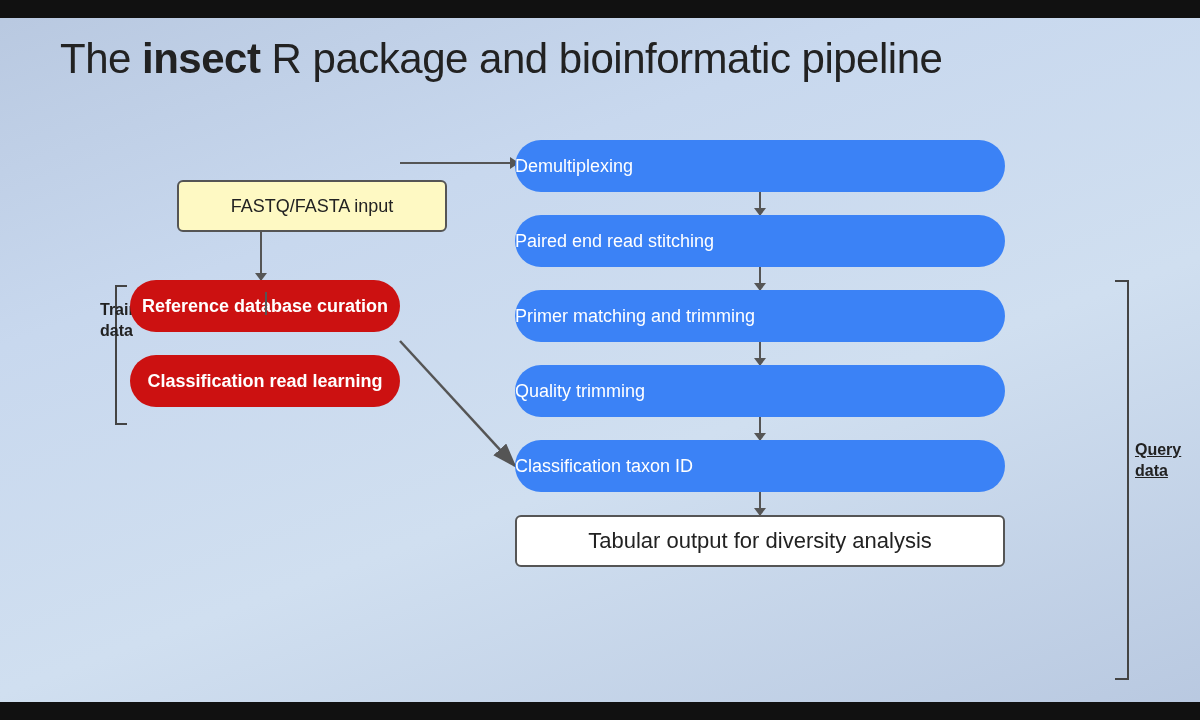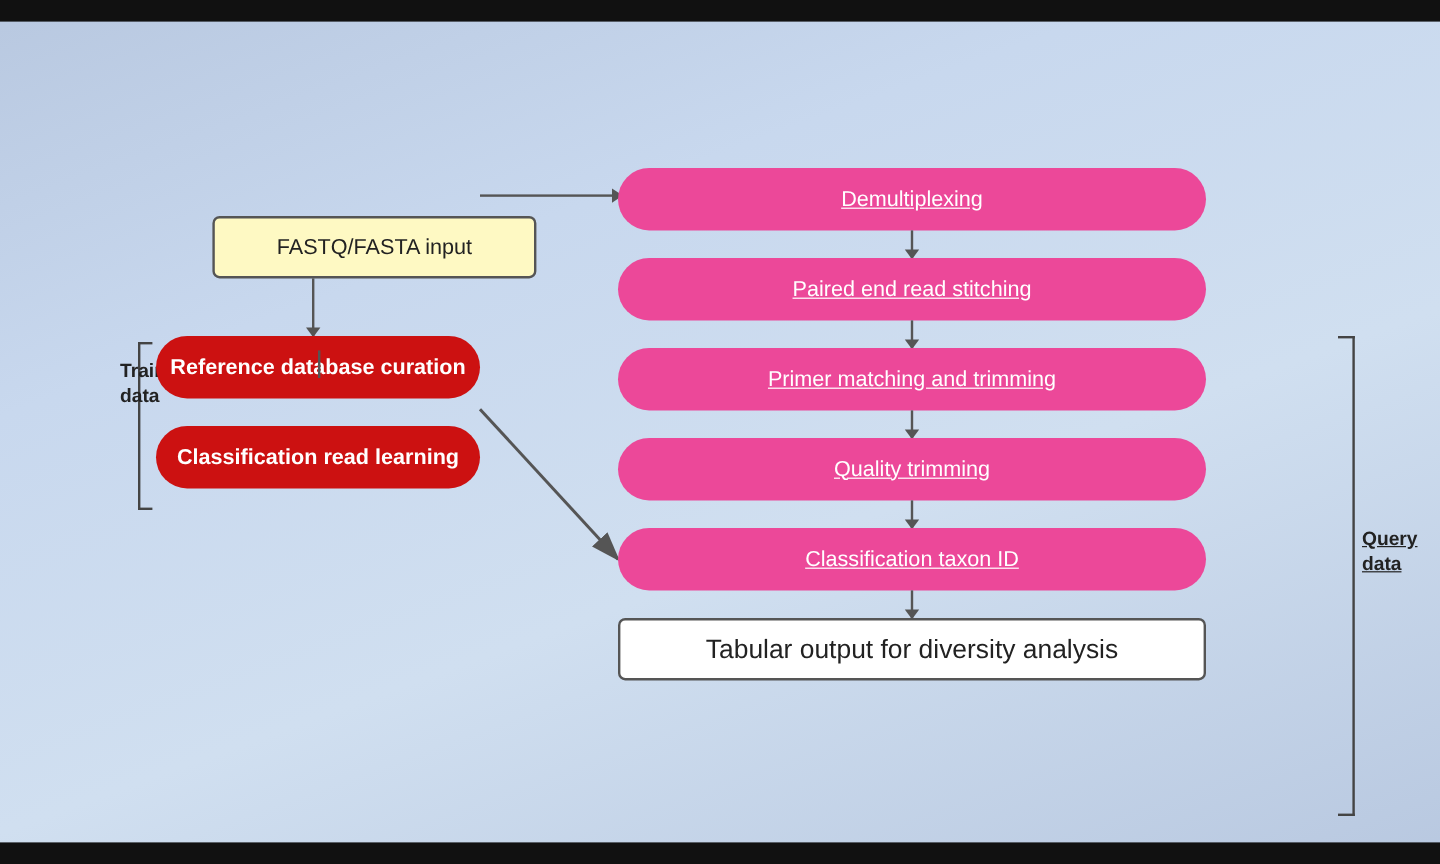--- a/index.html
+++ b/index.html
@@ -143,31 +143,29 @@
     .right-col {
       position: absolute;
       left: 455px;
       top: 0;
       width: 490px;
     }
 
     .box-blue {
       width: 490px;
       height: 52px;
-      background: #ec4899;
+      background: #3b82f6;
       border-radius: 28px;
       display: flex;
       align-items: center;
-      justify-content: center;
       font-size: 18px;
       color: #fff;
       font-weight: 500;
       position: absolute;
       left: 0;
-      text-decoration: underline;
     }
 
     .box-white-bottom {
       width: 490px;
       height: 52px;
       background: #fff;
       border: 2px solid #555;
       border-radius: 6px;
       display: flex;
       align-items: center;
@@ -237,20 +235,23 @@
       overflow: visible;
     }
   </style>
 </head>
 <body>
 
 <div class="slide">
   <div class="top-bar"></div>
   <div class="bottom-bar"></div>
 
+  <div class="title">
+    <span>The </span><strong>insect</strong><span> R package and bioinformatic pipeline</span>
+  </div>
 
   <div class="diagram">
 
     <svg class="diag-arrow">
 
       <defs>
         <marker id="arrowhead" markerWidth="10" markerHeight="7" refX="9" refY="3.5" orient="auto">
           <polygon points="0 0, 10 3.5, 0 7" fill="#555"></polygon>
         </marker>
       </defs>

